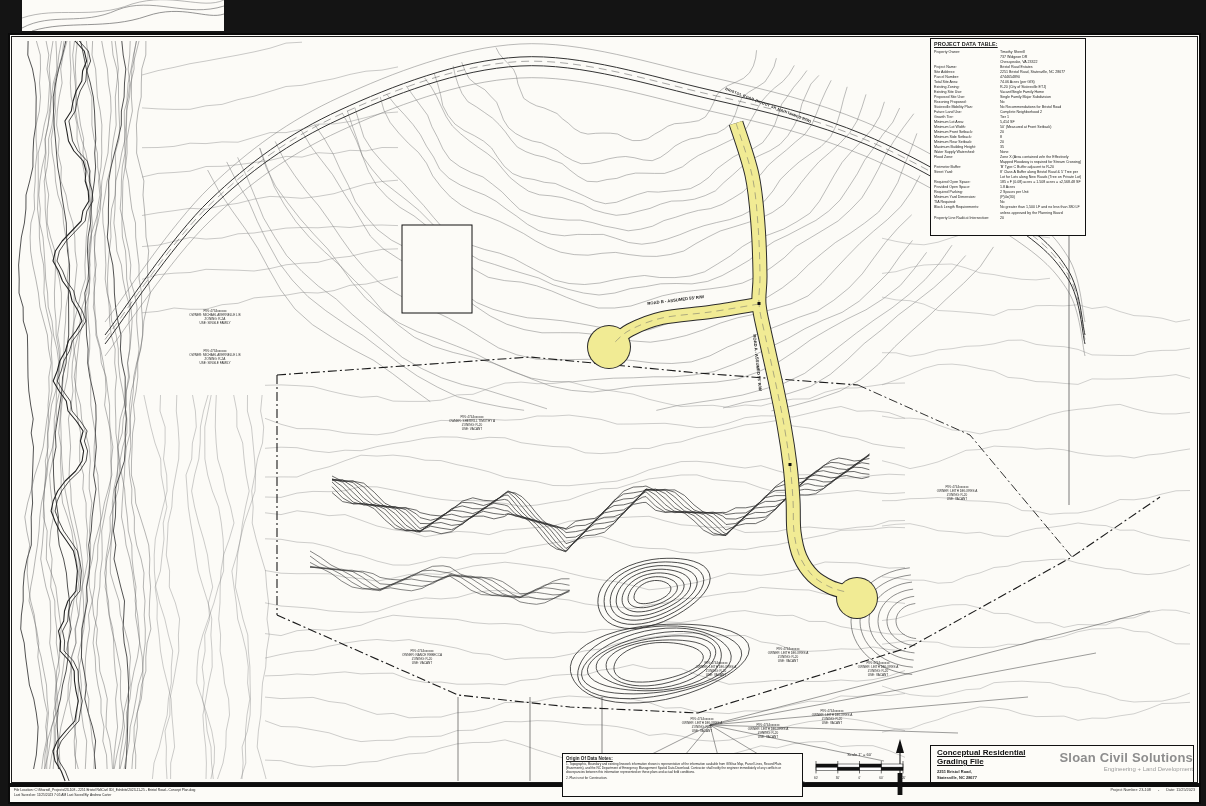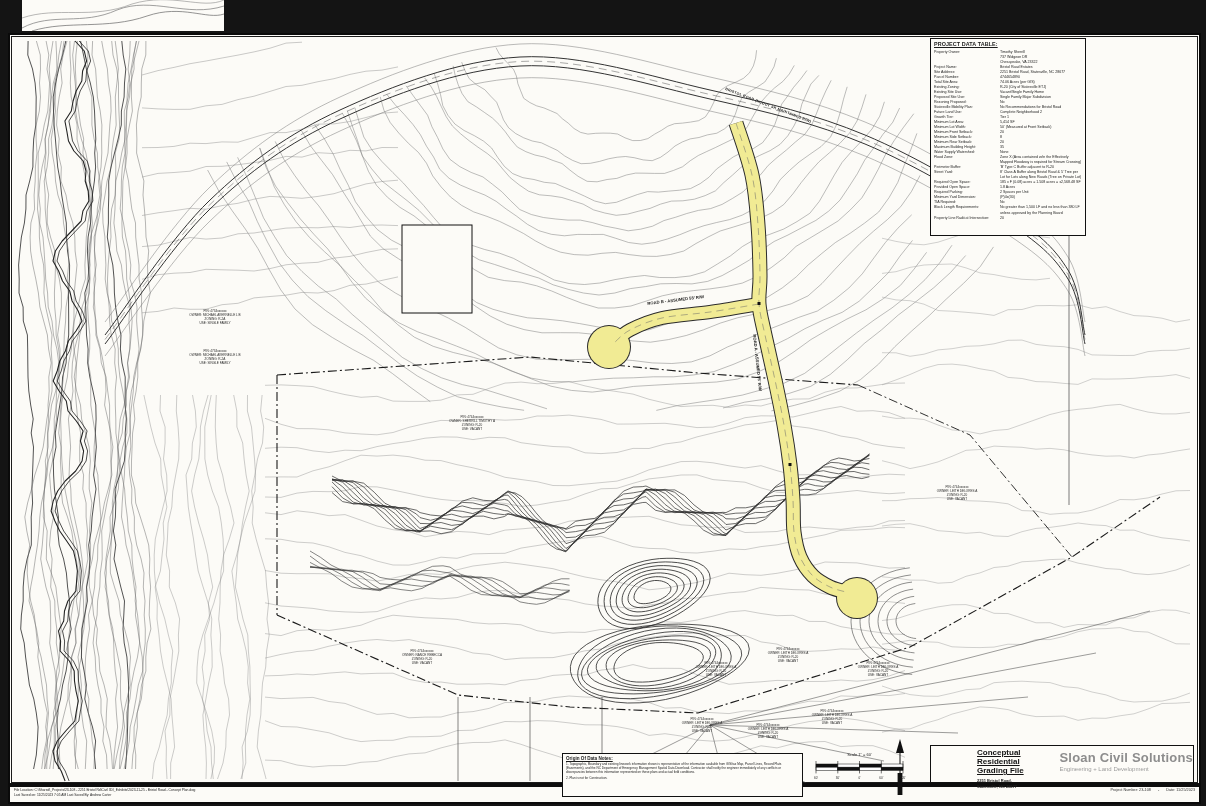--- a/index.html
+++ b/index.html
@@ -39,25 +39,25 @@
   .notes-title{font-size:4.6px;font-weight:bold;text-decoration:underline;margin-bottom:1px;}
   .note-item{font-size:3.1px;line-height:1.35;color:#222;margin-bottom:1px;}
 
   
   #scale-label{position:absolute;left:802px;top:717px;width:95px;text-align:center;font-size:4px;color:#222;}
   #scale-ticks{position:absolute;inset:0;pointer-events:none;}
   #scale-ticks span{position:absolute;top:741px;transform:translateX(-50%);font-size:3px;color:#222;}
 
   
   #title-block{position:absolute;left:920px;top:710px;width:264px;height:38px;background:#fdfcf8;
-               border:1.2px solid #111;box-sizing:border-box;display:flex;padding-left:40px;}
+               border:1.2px solid #111;box-sizing:border-box;display:flex;}
   .tb-left{width:122px;padding:3px 0 0 6px;}
   .tb-title{font-size:8px;font-weight:700;text-decoration:underline;line-height:1.12;color:#141414;}
   .tb-addr{font-size:4px;margin-top:2.5px;line-height:1.35;font-weight:600;color:#222;}
-  .tb-right{flex:1;padding:4px 0 0 6px;}
+  .tb-right{flex:1;padding:4px 0 0 6px;text-align:right;}
   .tb-firm{font-size:13px;font-weight:700;color:#8d8d8d;letter-spacing:.2px;white-space:nowrap;}
   .tb-tag{font-size:6px;color:#9c9c9c;margin-top:1px;}
 
   #proj-line{position:absolute;right:4px;top:753px;font-size:3.8px;color:#333;}
   #proj-line .sep{margin:0 7px;}
   #footer-file{position:absolute;left:4px;top:753px;width:330px;font-size:3.3px;line-height:1.45;color:#222;}
 </style>
 </head>
 <body>
 

